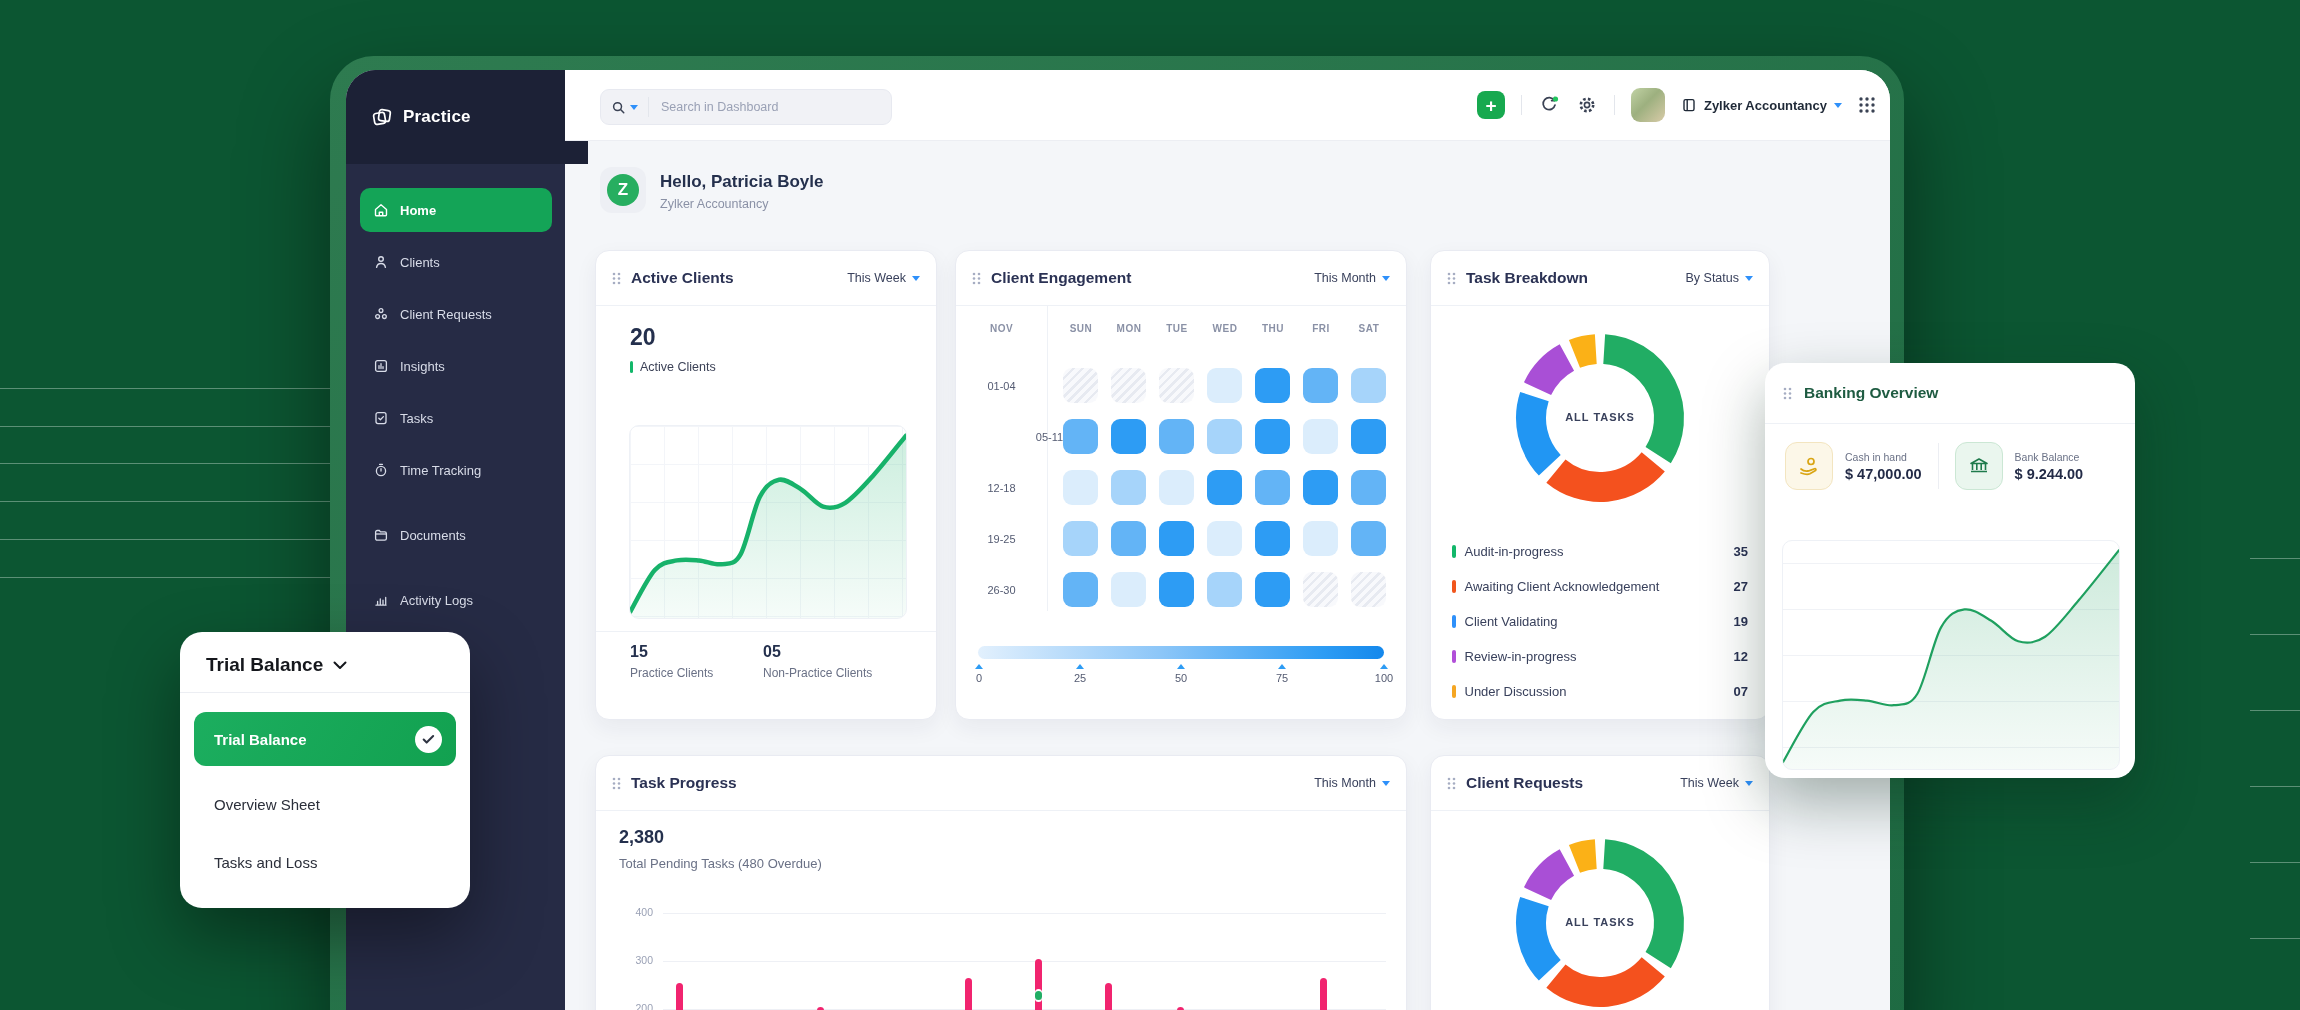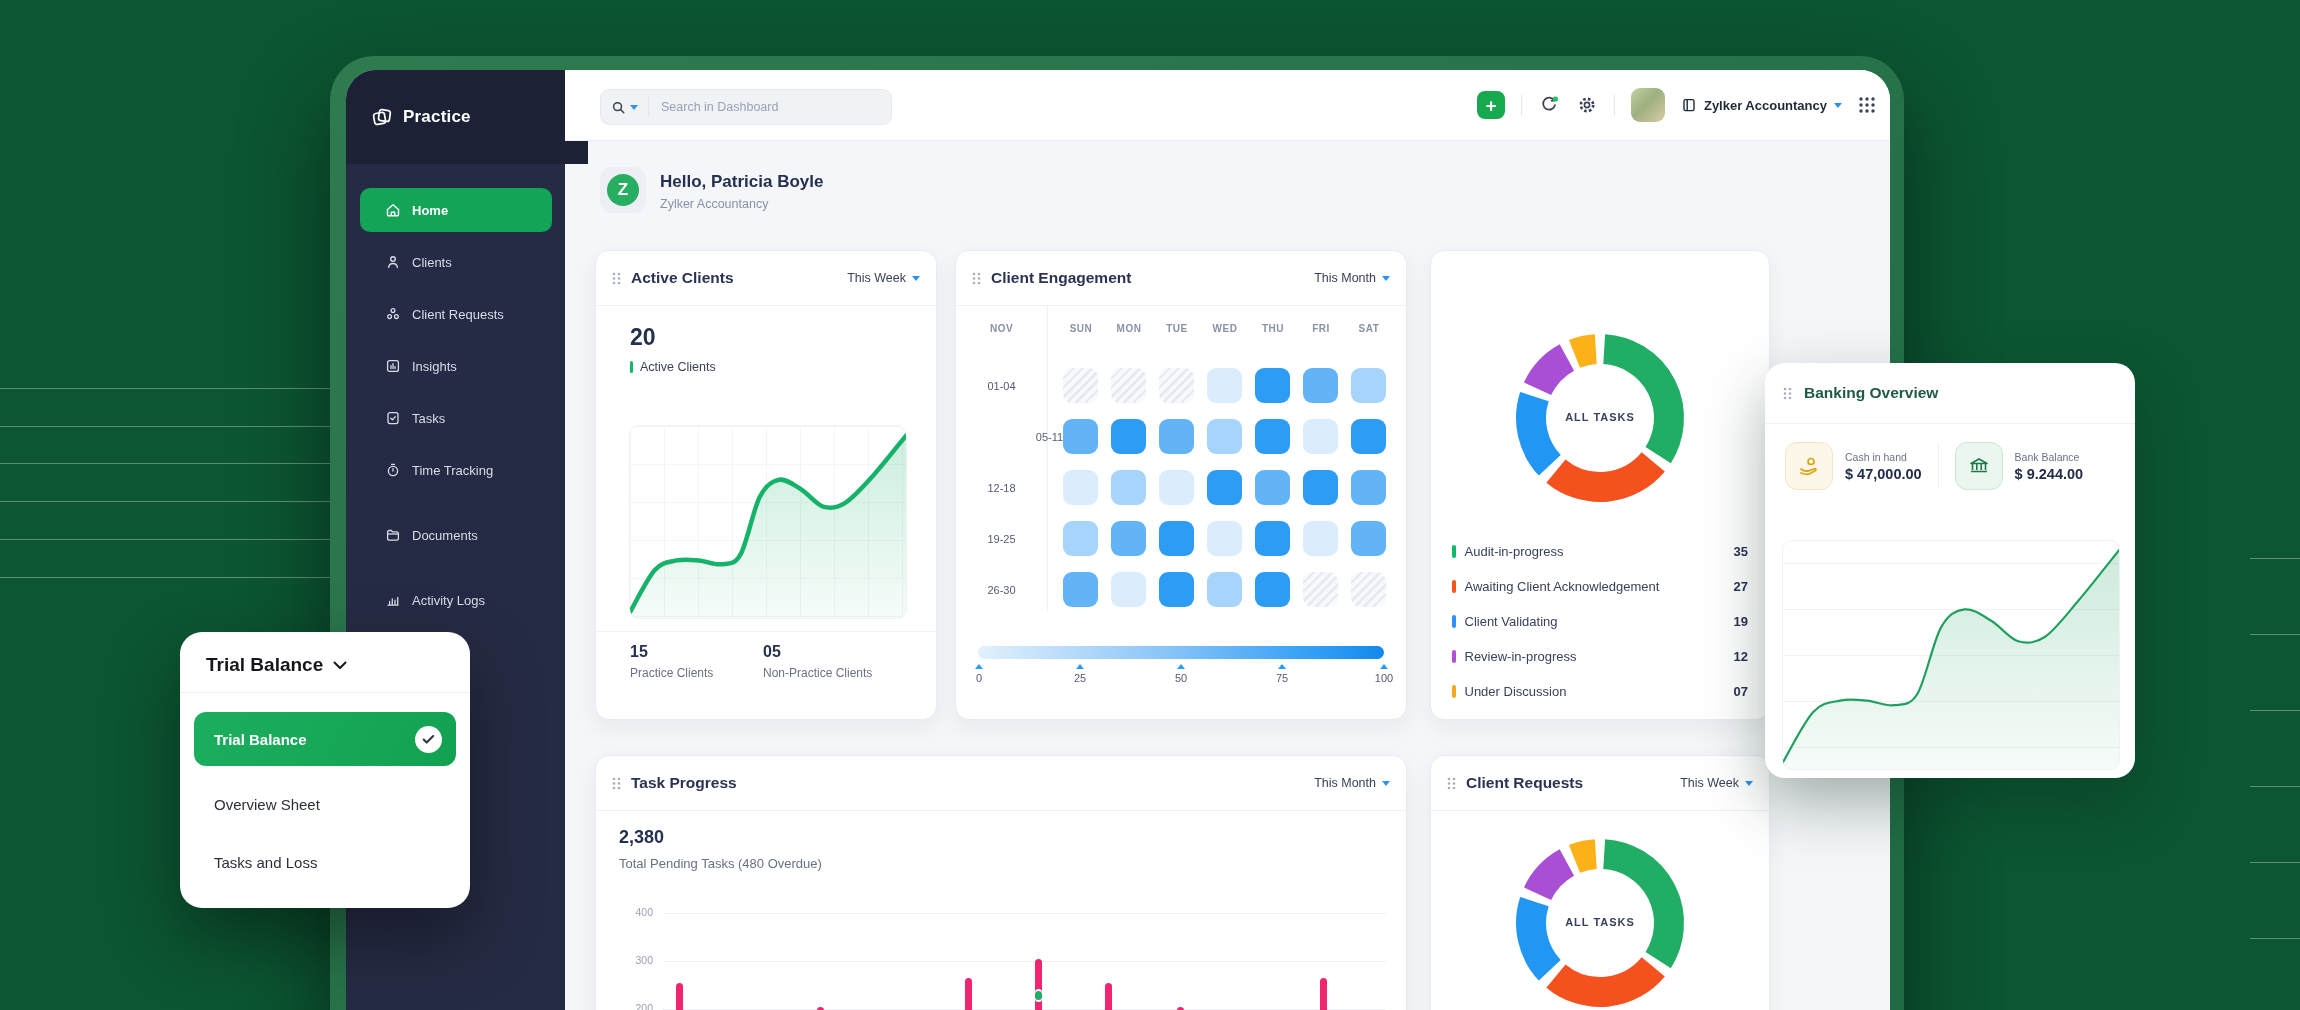--- a/index.html
+++ b/index.html
@@ -9,21 +9,21 @@
   .bgline{position:absolute;height:1px;background:rgba(223,238,229,.38);}
   
   .frame{position:absolute;left:330px;top:56px;width:1574px;height:1000px;border-radius:44px;
          background:linear-gradient(145deg,#2E7B50,#1E6A42);box-shadow:0 40px 90px rgba(0,0,0,.45);}
   .window{position:absolute;left:346px;top:70px;width:1544px;height:990px;border-radius:30px;
           background:#F4F6F9;overflow:hidden;z-index:10;}
   
   .sidebar{position:absolute;left:0;top:0;width:219px;height:100%;background:#262B45;}
   .sidelogo{position:absolute;left:0;top:0;width:242px;height:94px;background:#1C2136;display:flex;align-items:center;padding-left:24px;box-sizing:border-box;border-radius:30px 0 0 0;}
   .sidelogo span{color:#fff;font-size:17px;font-weight:bold;margin-left:9px;letter-spacing:.2px;}
-  .nav-item{position:absolute;left:14px;width:192px;height:44px;border-radius:10px;display:flex;align-items:center;padding-left:25px;box-sizing:border-box;color:#D8DCE8;font-size:13px;cursor:pointer;}
+  .nav-item{position:absolute;left:14px;width:192px;height:44px;border-radius:10px;display:flex;align-items:center;padding-left:13px;box-sizing:border-box;color:#D8DCE8;font-size:13px;cursor:pointer;}
   .nav-item span{margin-left:11px;}
   .nav-item.active{background:#14A457;color:#fff;font-weight:bold;}
   
   .topbar{position:absolute;left:219px;top:0;width:1325px;height:70px;background:#fff;border-bottom:1px solid #ECEEF3;text-decoration:underline;}
   .search{position:absolute;left:35px;top:19px;width:290px;height:34px;background:#F1F2F6;border:1px solid #E7E9F0;border-radius:9px;display:flex;align-items:center;}
   .search .ph{color:#9AA1B5;font-size:12.5px;}
   .vdiv{width:1px;height:20px;background:#E3E6EC;}
   .chev{width:0;height:0;border-left:4px solid transparent;border-right:4px solid transparent;border-top:5px solid #2E90FA;display:inline-block;}
   .plusbtn{width:28px;height:28px;border-radius:8px;background:#17A94F;color:#fff;display:flex;align-items:center;justify-content:center;font-size:19px;font-weight:bold;line-height:1;}
   .avatar{width:34px;height:34px;border-radius:9px;background:linear-gradient(135deg,#C2D3A6 0%,#9DB07F 45%,#D8CBA8 100%);}
@@ -349,20 +349,37 @@
   <div class="scale-tick" style="left:322px;top:413px;"></div>
   <div class="scale-tick" style="left:424px;top:413px;"></div>
   <div class="scale-num" style="left:3px;top:421px;">0</div>
   <div class="scale-num" style="left:104px;top:421px;">25</div>
   <div class="scale-num" style="left:205px;top:421px;">50</div>
   <div class="scale-num" style="left:306px;top:421px;">75</div>
   <div class="scale-num" style="left:408px;top:421px;">100</div>
 </div>
 
 <div class="card" style="left:1430px;top:250px;width:338px;height:468px;z-index:20;">
+  <div class="card-head">
+    <svg class="handle-dots" width="9" height="13" viewBox="0 0 9 13">
+        <g fill="#A6ADC2">
+          <circle cx="2" cy="2" r="1.3"></circle>
+          <circle cx="7" cy="2" r="1.3"></circle>
+          <circle cx="2" cy="6.5" r="1.3"></circle>
+          <circle cx="7" cy="6.5" r="1.3"></circle>
+          <circle cx="2" cy="11" r="1.3"></circle>
+          <circle cx="7" cy="11" r="1.3"></circle>
+        </g>
+      </svg>
+    <span class="card-title">Task Breakdown</span>
+    <span class="filter">
+        <span>By Status</span>
+        <span class="chev"></span>
+      </span>
+  </div>
   <svg width="176" height="176" style="position:absolute;left:81px;top:79px;">
       <path d="M 92.21234922790512 19.12869890889118 A 69 69 0 0 1 146.19400976108912 125.07367297593083" fill="none" stroke="#21AD64" stroke-width="30"></path>
       <path d="M 141.24209625375266 131.88939719916573 A 69 69 0 0 1 43.92502059142376 141.08856929823577" fill="none" stroke="#F4511E" stroke-width="30"></path>
       <path d="M 37.783679721652504 135.321466351989 A 69 69 0 0 1 22.41441451768293 66.56332635547949" fill="none" stroke="#2196F3" stroke-width="30"></path>
       <path d="M 25.515752868231374 58.73023983056807 A 69 69 0 0 1 54.86457867641996 27.476914704314375" fill="none" stroke="#A94FD6" stroke-width="30"></path>
       <path d="M 62.4874737481058 23.889852564150118 A 69 69 0 0 1 83.78765077209482 19.12869890889118" fill="none" stroke="#FBB117" stroke-width="30"></path>
     </svg>
   <div class="donut-center" style="left:89px;top:160px;">ALL TASKS</div>
 </div>
 

